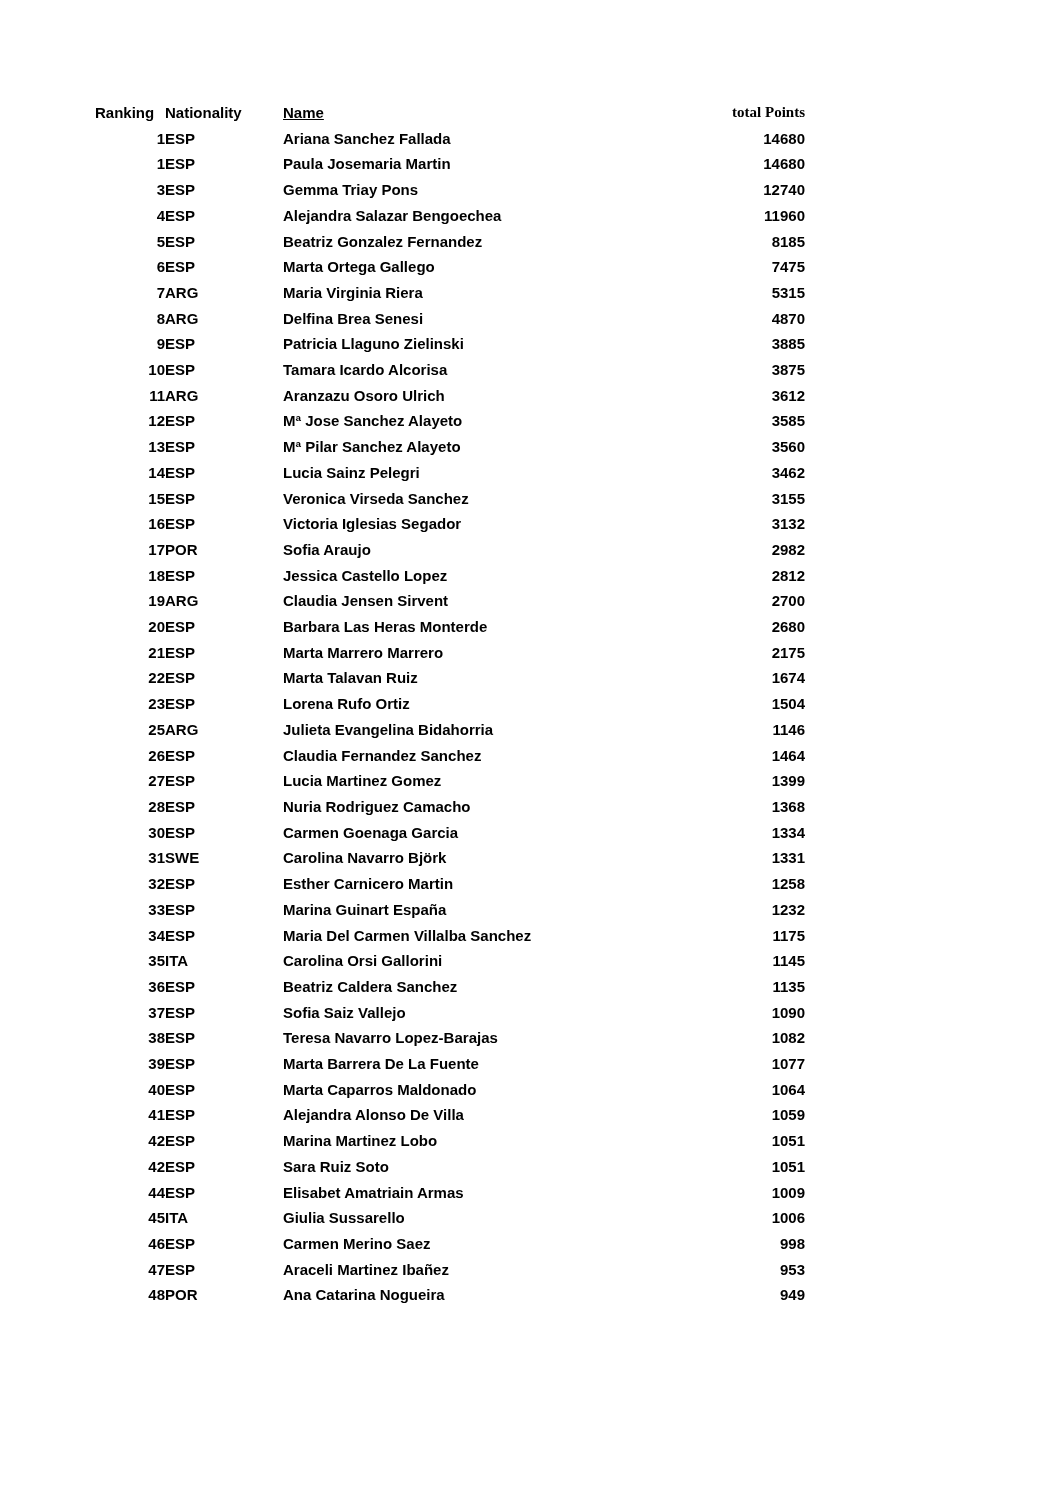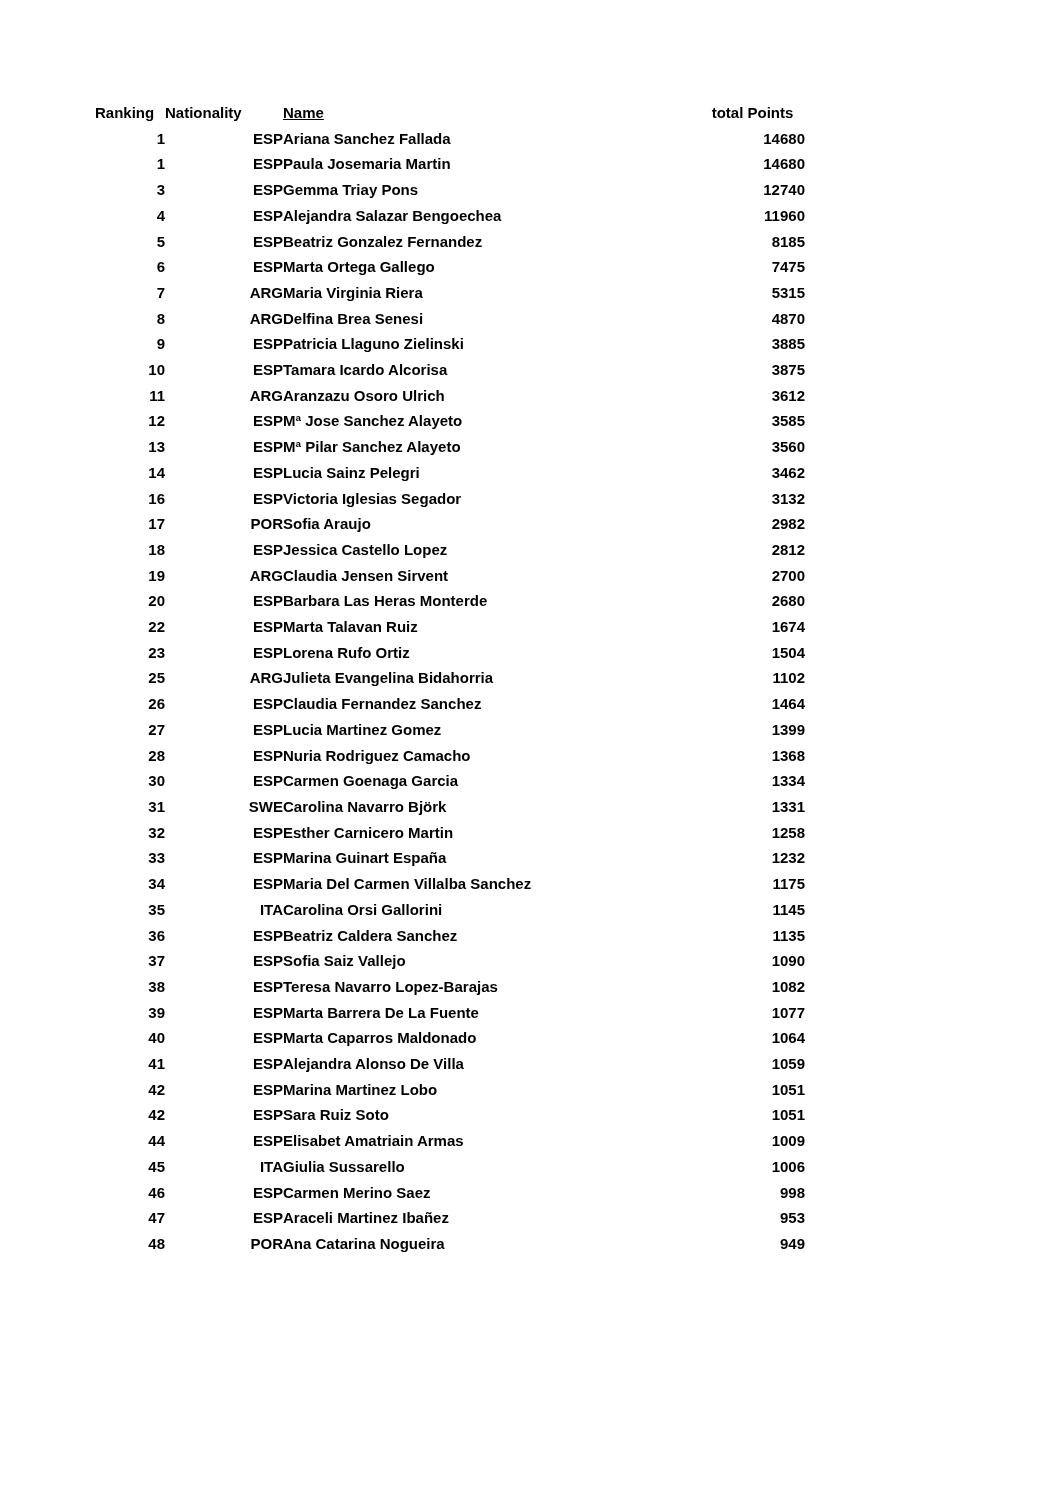--- a/index.html
+++ b/index.html
@@ -39,24 +39,24 @@
     vertical-align: middle;
   }
   col.c-ranking     { width: 70px;  }
   col.c-nationality { width: 118px; }
   col.c-name        { width: 417px; }
   col.c-points      { width: 105px; }
 
   th.col-ranking     { text-align: left;  }
   th.col-nationality { text-align: left; padding-left: 8px; }
   th.col-name        { text-align: left; text-decoration: underline;  }
-  th.col-points      { text-align: center; padding-left: 3px; }
+  th.col-points      { text-align: right; padding-left: 3px; font-family: Liberation Serif, serif; }
 
   td.col-ranking     { text-align: right; }
-  td.col-nationality { text-align: right; padding-left: 8px; }
+  td.col-nationality { text-align: left; padding-left: 8px; }
   td.col-name        { text-align: left;  }
   td.col-points      { text-align: right; }
 </style>
 </head>
 <body>
 
 <div class="sheet">
   <table class="ranking">
     <colgroup>
       <col class="c-ranking">
@@ -151,20 +151,26 @@
           <td class="col-name">Mª Pilar Sanchez Alayeto</td>
           <td class="col-points">3560</td>
         </tr>
         <tr>
           <td class="col-ranking">14</td>
           <td class="col-nationality">ESP</td>
           <td class="col-name">Lucia Sainz Pelegri</td>
           <td class="col-points">3462</td>
         </tr>
         <tr>
+          <td class="col-ranking">15</td>
+          <td class="col-nationality">ESP</td>
+          <td class="col-name">Veronica Virseda Sanchez</td>
+          <td class="col-points">3155</td>
+        </tr>
+        <tr>
           <td class="col-ranking">16</td>
           <td class="col-nationality">ESP</td>
           <td class="col-name">Victoria Iglesias Segador</td>
           <td class="col-points">3132</td>
         </tr>
         <tr>
           <td class="col-ranking">17</td>
           <td class="col-nationality">POR</td>
           <td class="col-name">Sofia Araujo</td>
           <td class="col-points">2982</td>
@@ -181,36 +187,42 @@
           <td class="col-name">Claudia Jensen Sirvent</td>
           <td class="col-points">2700</td>
         </tr>
         <tr>
           <td class="col-ranking">20</td>
           <td class="col-nationality">ESP</td>
           <td class="col-name">Barbara Las Heras Monterde</td>
           <td class="col-points">2680</td>
         </tr>
         <tr>
+          <td class="col-ranking">21</td>
+          <td class="col-nationality">ESP</td>
+          <td class="col-name">Marta Marrero Marrero</td>
+          <td class="col-points">2175</td>
+        </tr>
+        <tr>
           <td class="col-ranking">22</td>
           <td class="col-nationality">ESP</td>
           <td class="col-name">Marta Talavan Ruiz</td>
           <td class="col-points">1674</td>
         </tr>
         <tr>
           <td class="col-ranking">23</td>
           <td class="col-nationality">ESP</td>
           <td class="col-name">Lorena Rufo Ortiz</td>
           <td class="col-points">1504</td>
         </tr>
         <tr>
           <td class="col-ranking">25</td>
           <td class="col-nationality">ARG</td>
           <td class="col-name">Julieta Evangelina Bidahorria</td>
-          <td class="col-points">1102</td>
+          <td class="col-points">1146</td>
         </tr>
         <tr>
           <td class="col-ranking">26</td>
           <td class="col-nationality">ESP</td>
           <td class="col-name">Claudia Fernandez Sanchez</td>
           <td class="col-points">1464</td>
         </tr>
         <tr>
           <td class="col-ranking">27</td>
           <td class="col-nationality">ESP</td>

